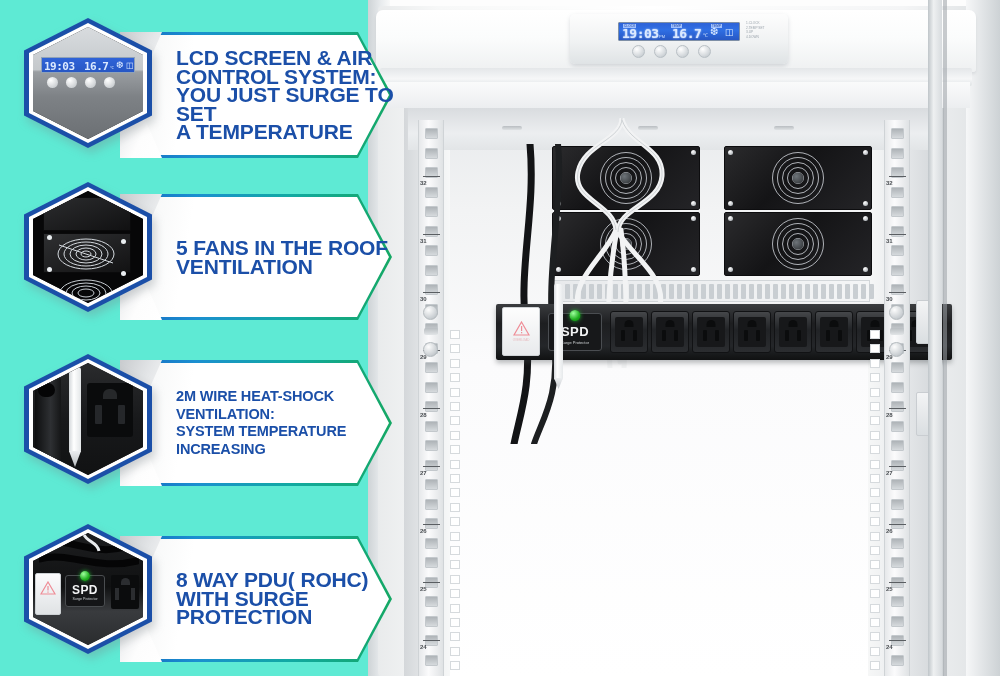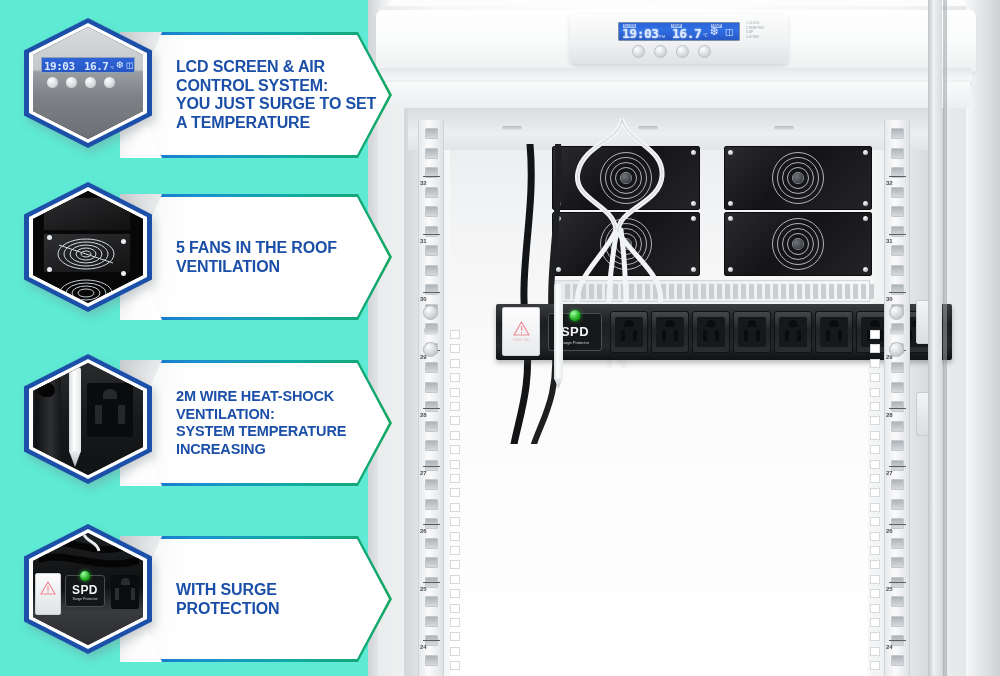--- a/index.html
+++ b/index.html
@@ -318,21 +318,21 @@
     clip-path:polygon(0% 0%, calc(100% - 32px) 0%, 100% 50%, calc(100% - 32px) 100%, 0% 100%);
   }
   .banner-notch{
     position:absolute; left:0px; top:0; width:42px; height:100%;
     background:linear-gradient(115deg,#c8cbce 0%,#e4e6e8 35%,#fdfdfd 70%,#ffffff 100%);
     clip-path:polygon(0% 0%, 100% 0%, 34% 50%, 100% 100%, 0% 100%);
   }
   .banner-text{
     position:absolute; left:56px; top:50%; transform:translateY(-50%);
     width:250px;
-    color:#1B4FA8; font-weight:700; font-size:16px; line-height:18.5px;
+    color:#1B4FA8; font-weight:700; font-size:21px; line-height:18.5px;
     letter-spacing:-.15px;
   }
   .banner-text span{ display:block; }
 </style>
 </head>
 <body>
 
 <div id="page">
 
   <div class="product-stage">
@@ -853,20 +853,21 @@
         </div>
     </div>
   </div>
 
   <div class="callout" style="top:520px;">
     <div class="banner" style="top:16px; width:272px;">
       <div class="banner-shape"></div>
       <div class="banner-inner"></div>
       <div class="banner-notch"></div>
       <div class="banner-text">
+        <span>8 WAY PDU( ROHC)</span>
         <span>WITH SURGE</span>
         <span>PROTECTION</span>
       </div>
     </div>
     <div class="hexwrap" style="top:4px;">
       <div class="hex-outer">
           <div class="hex-mid">
             <div class="hex-inner">
         <div style="position:absolute;inset:0;background:linear-gradient(180deg,#1d1e20 0%,#101112 48%,#393b3e 70%,#2a2c2e 100%);"></div>
         <svg style="position:absolute;left:6px;top:0px;" width="100" height="46" viewBox="0 0 100 46">

